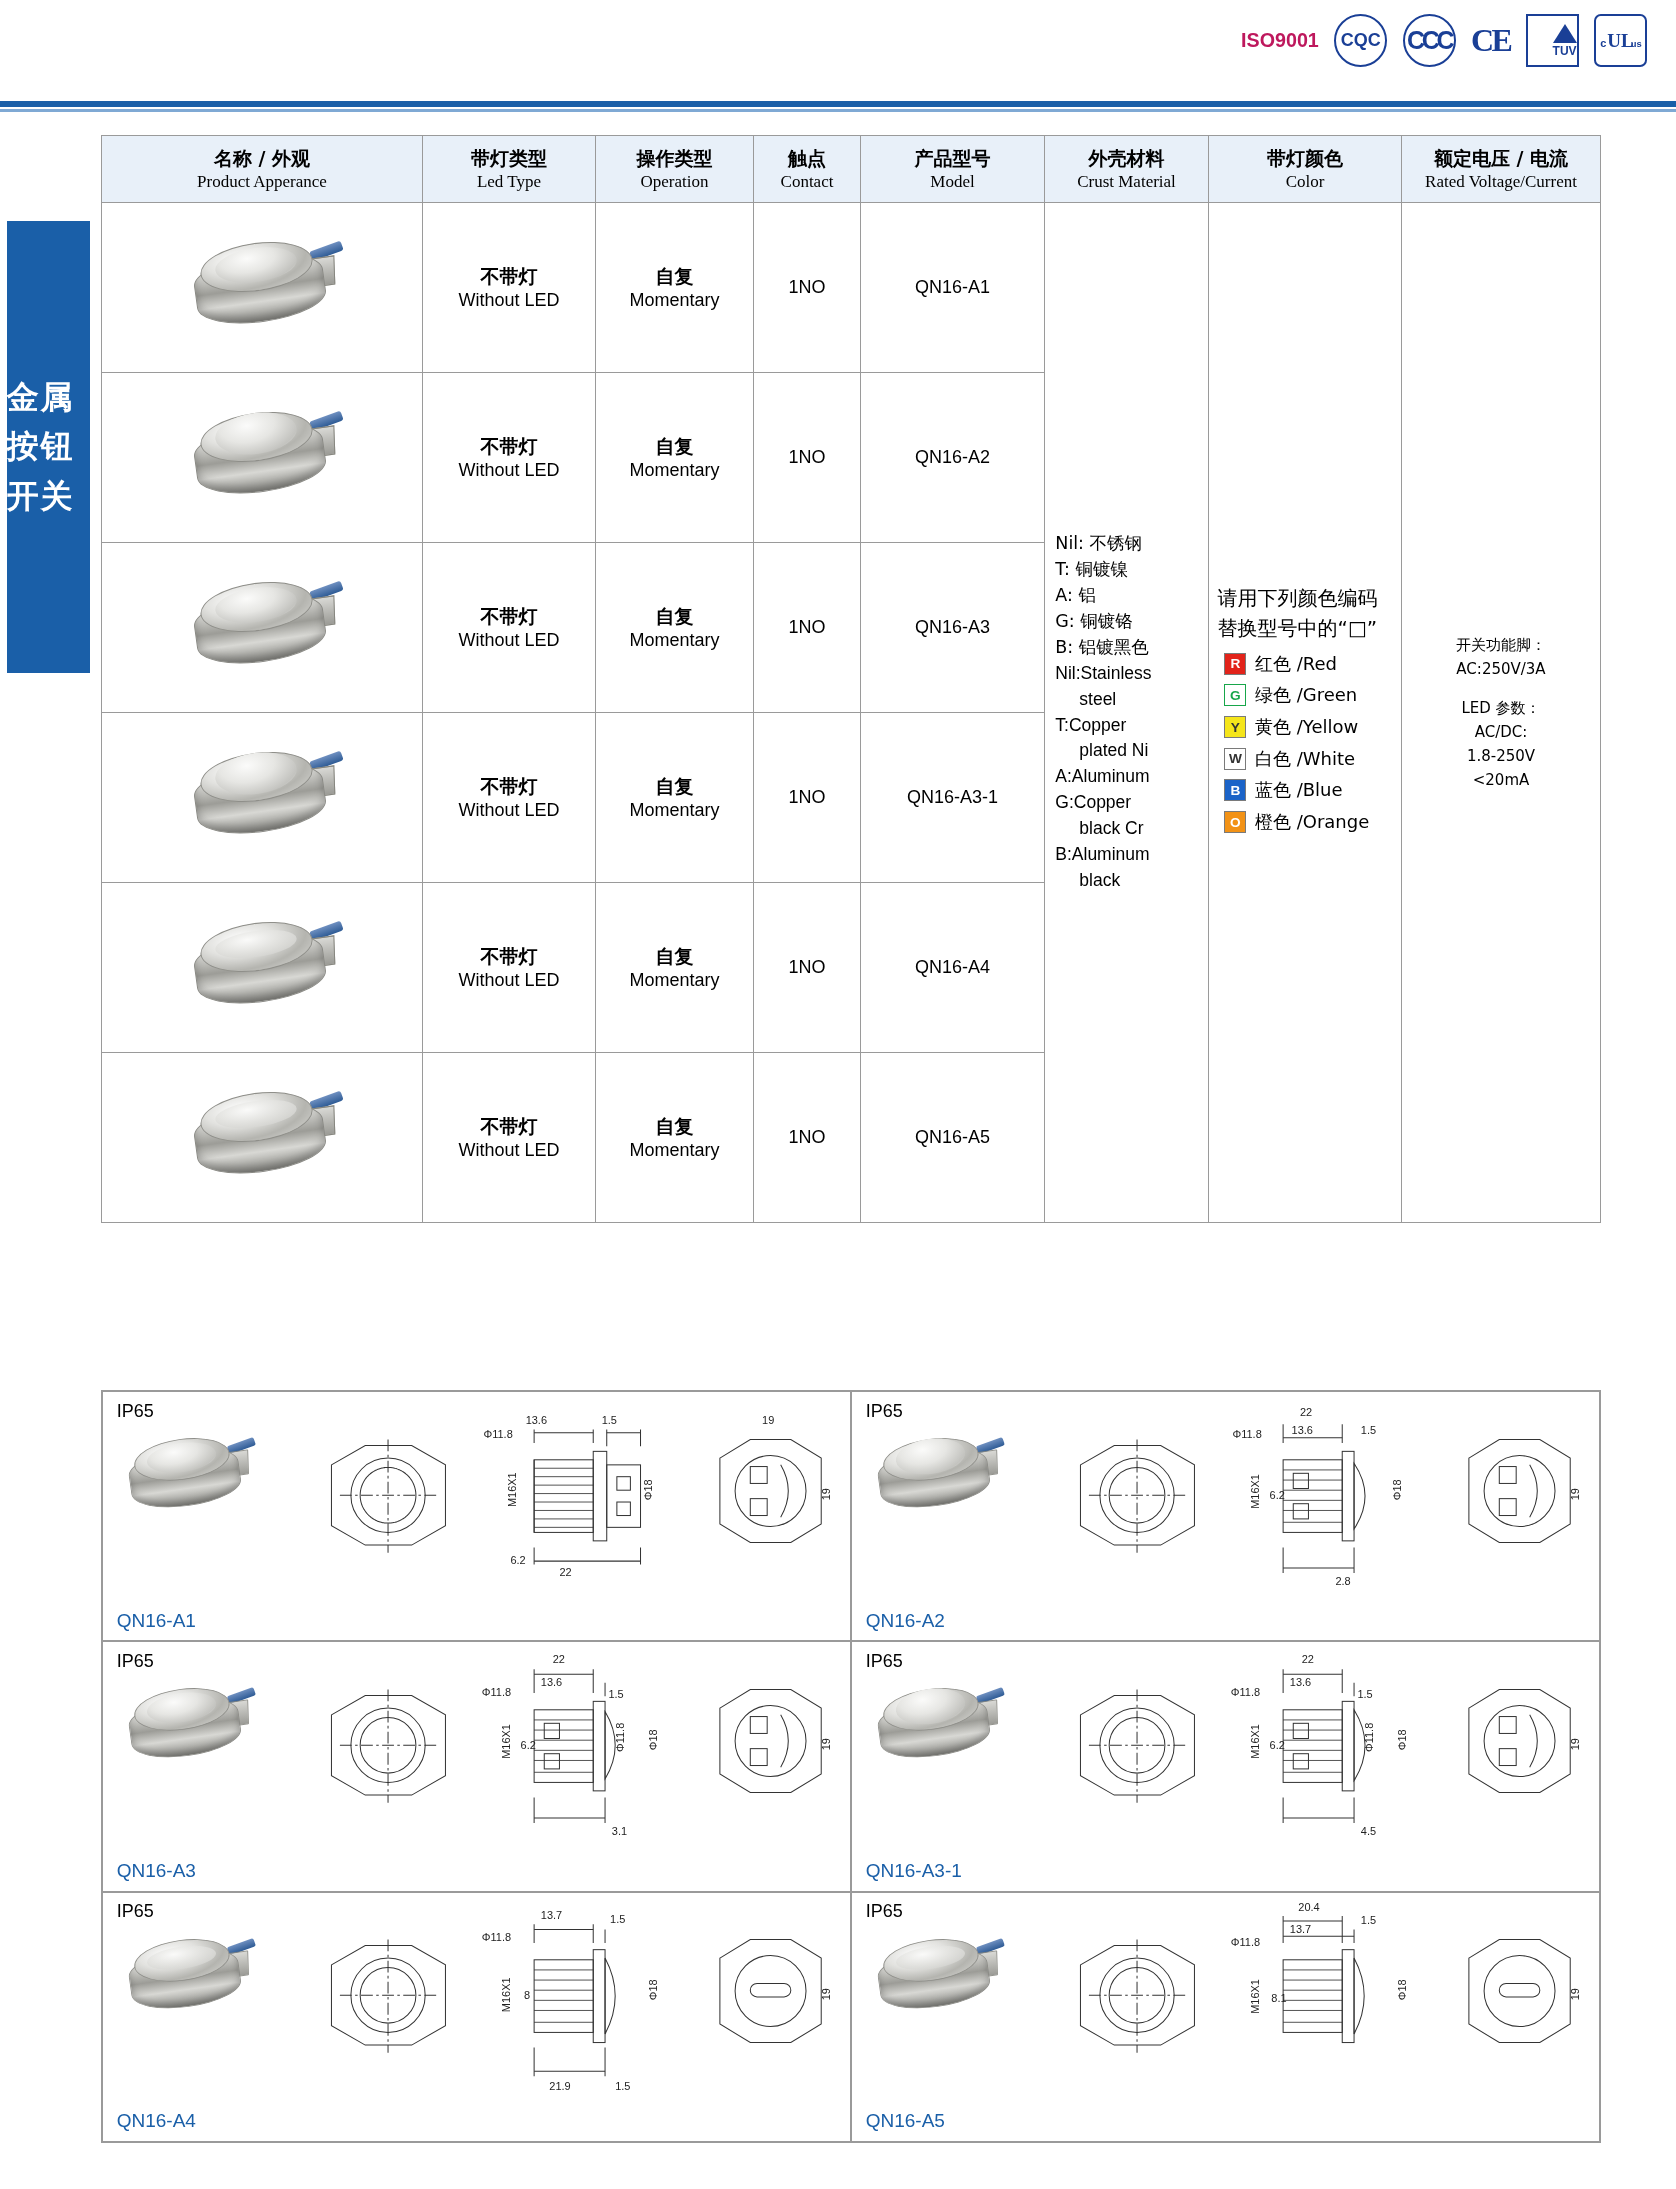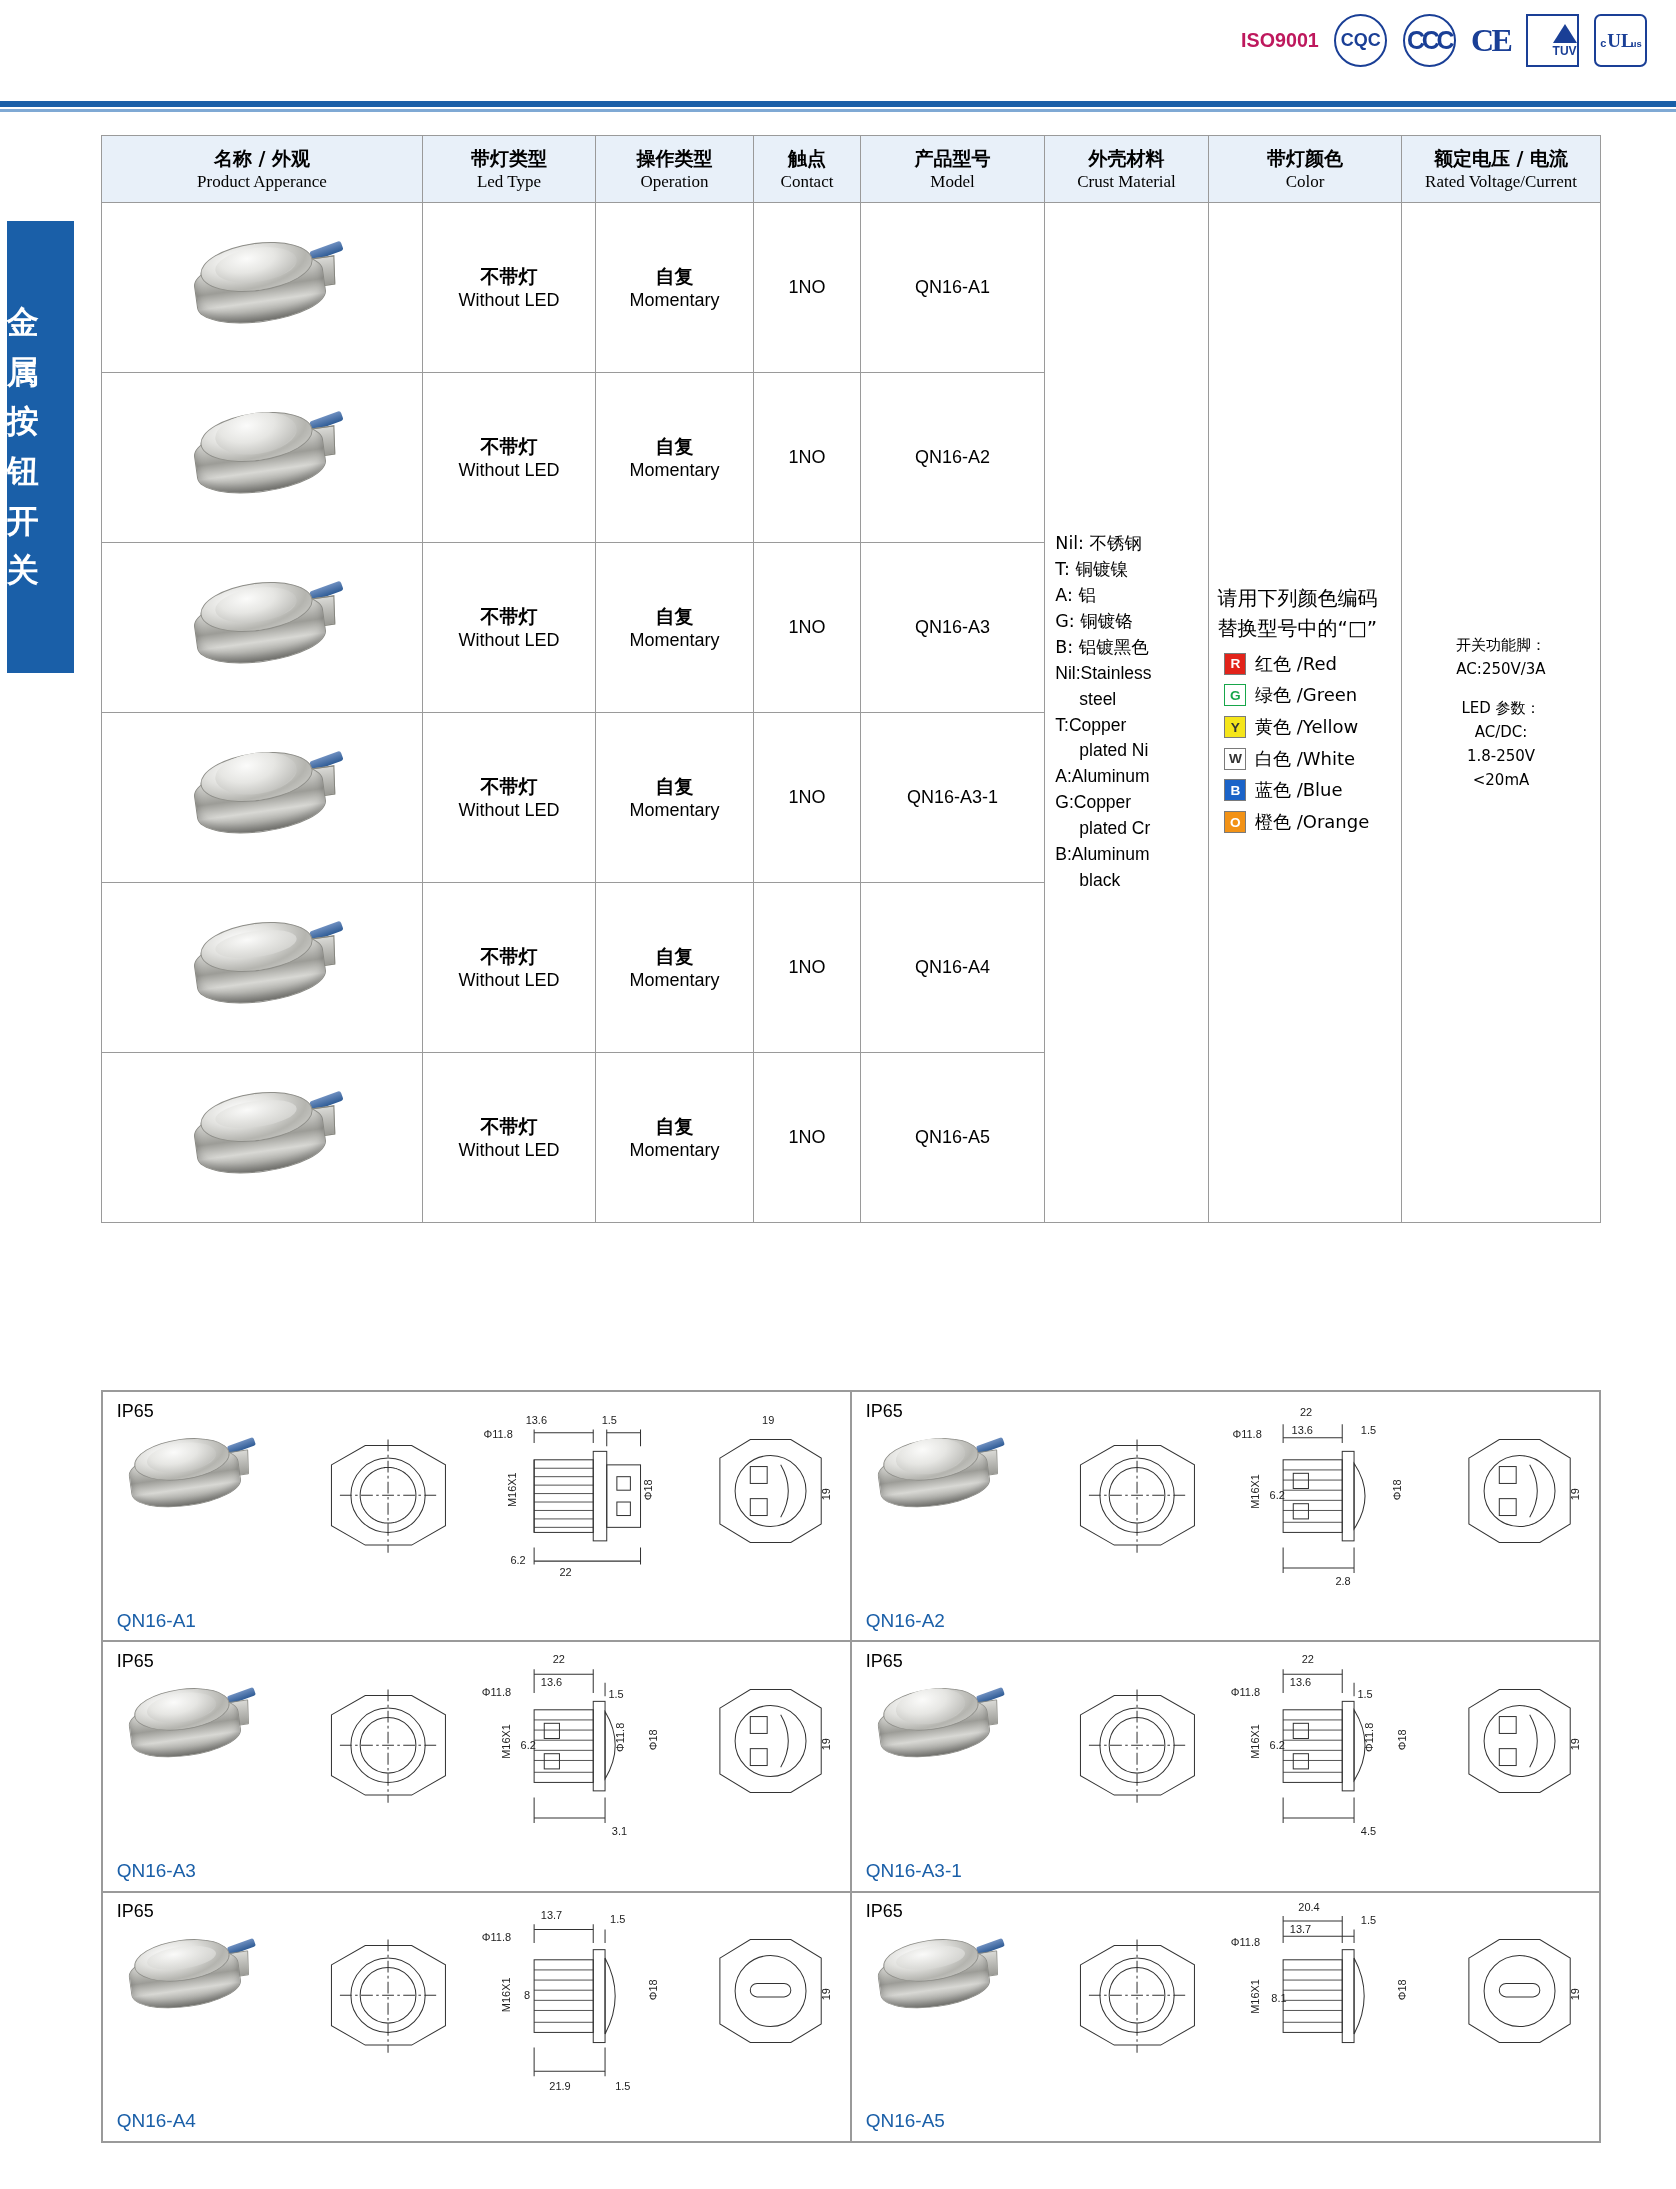--- a/index.html
+++ b/index.html
@@ -70,21 +70,21 @@
   .blue-rule2 {
     position: absolute;
     top: 109px; left: 0; width: 1676px; height: 2.6px;
     background: #7fa9d4;
   }
 
   
   .side-tab {
     position: absolute;
     left: 6.8px; top: 221px;
-    width: 67px; height: 452px;
+    width: 83px; height: 452px;
     background: #1a5fa8;
     color: #fff;
     display: flex; flex-direction: column;
     align-items: center; justify-content: center;
     font-size: 32px;
     letter-spacing: 1.7px;
     line-height: 1.55;
     font-family: "DejaVu Sans", sans-serif;
     font-weight: bold;
   }
@@ -326,21 +326,21 @@
         <div>T: 铜镀镍</div>
         <div>A: 铝</div>
         <div>G: 铜镀铬</div>
         <div>B: 铝镀黑色</div>
         <div class="en">Nil:Stainless</div>
         <div class="en ind">steel</div>
         <div class="en">T:Copper</div>
         <div class="en ind">plated Ni</div>
         <div class="en">A:Aluminum</div>
         <div class="en">G:Copper</div>
-        <div class="en ind">plated Cr</div>
+        <div class="en ind">black Cr</div>
         <div class="en">B:Aluminum</div>
         <div class="en ind">black</div>
       </td>
       <td class="color-cell" rowspan="6">
         <div class="color-head">
           <div>请用下列颜色编码</div>
           <div>替换型号中的“□”</div>
         </div>
         <div class="color-row">
           <span class="swatch" style="background:#e2231a">R</span>

